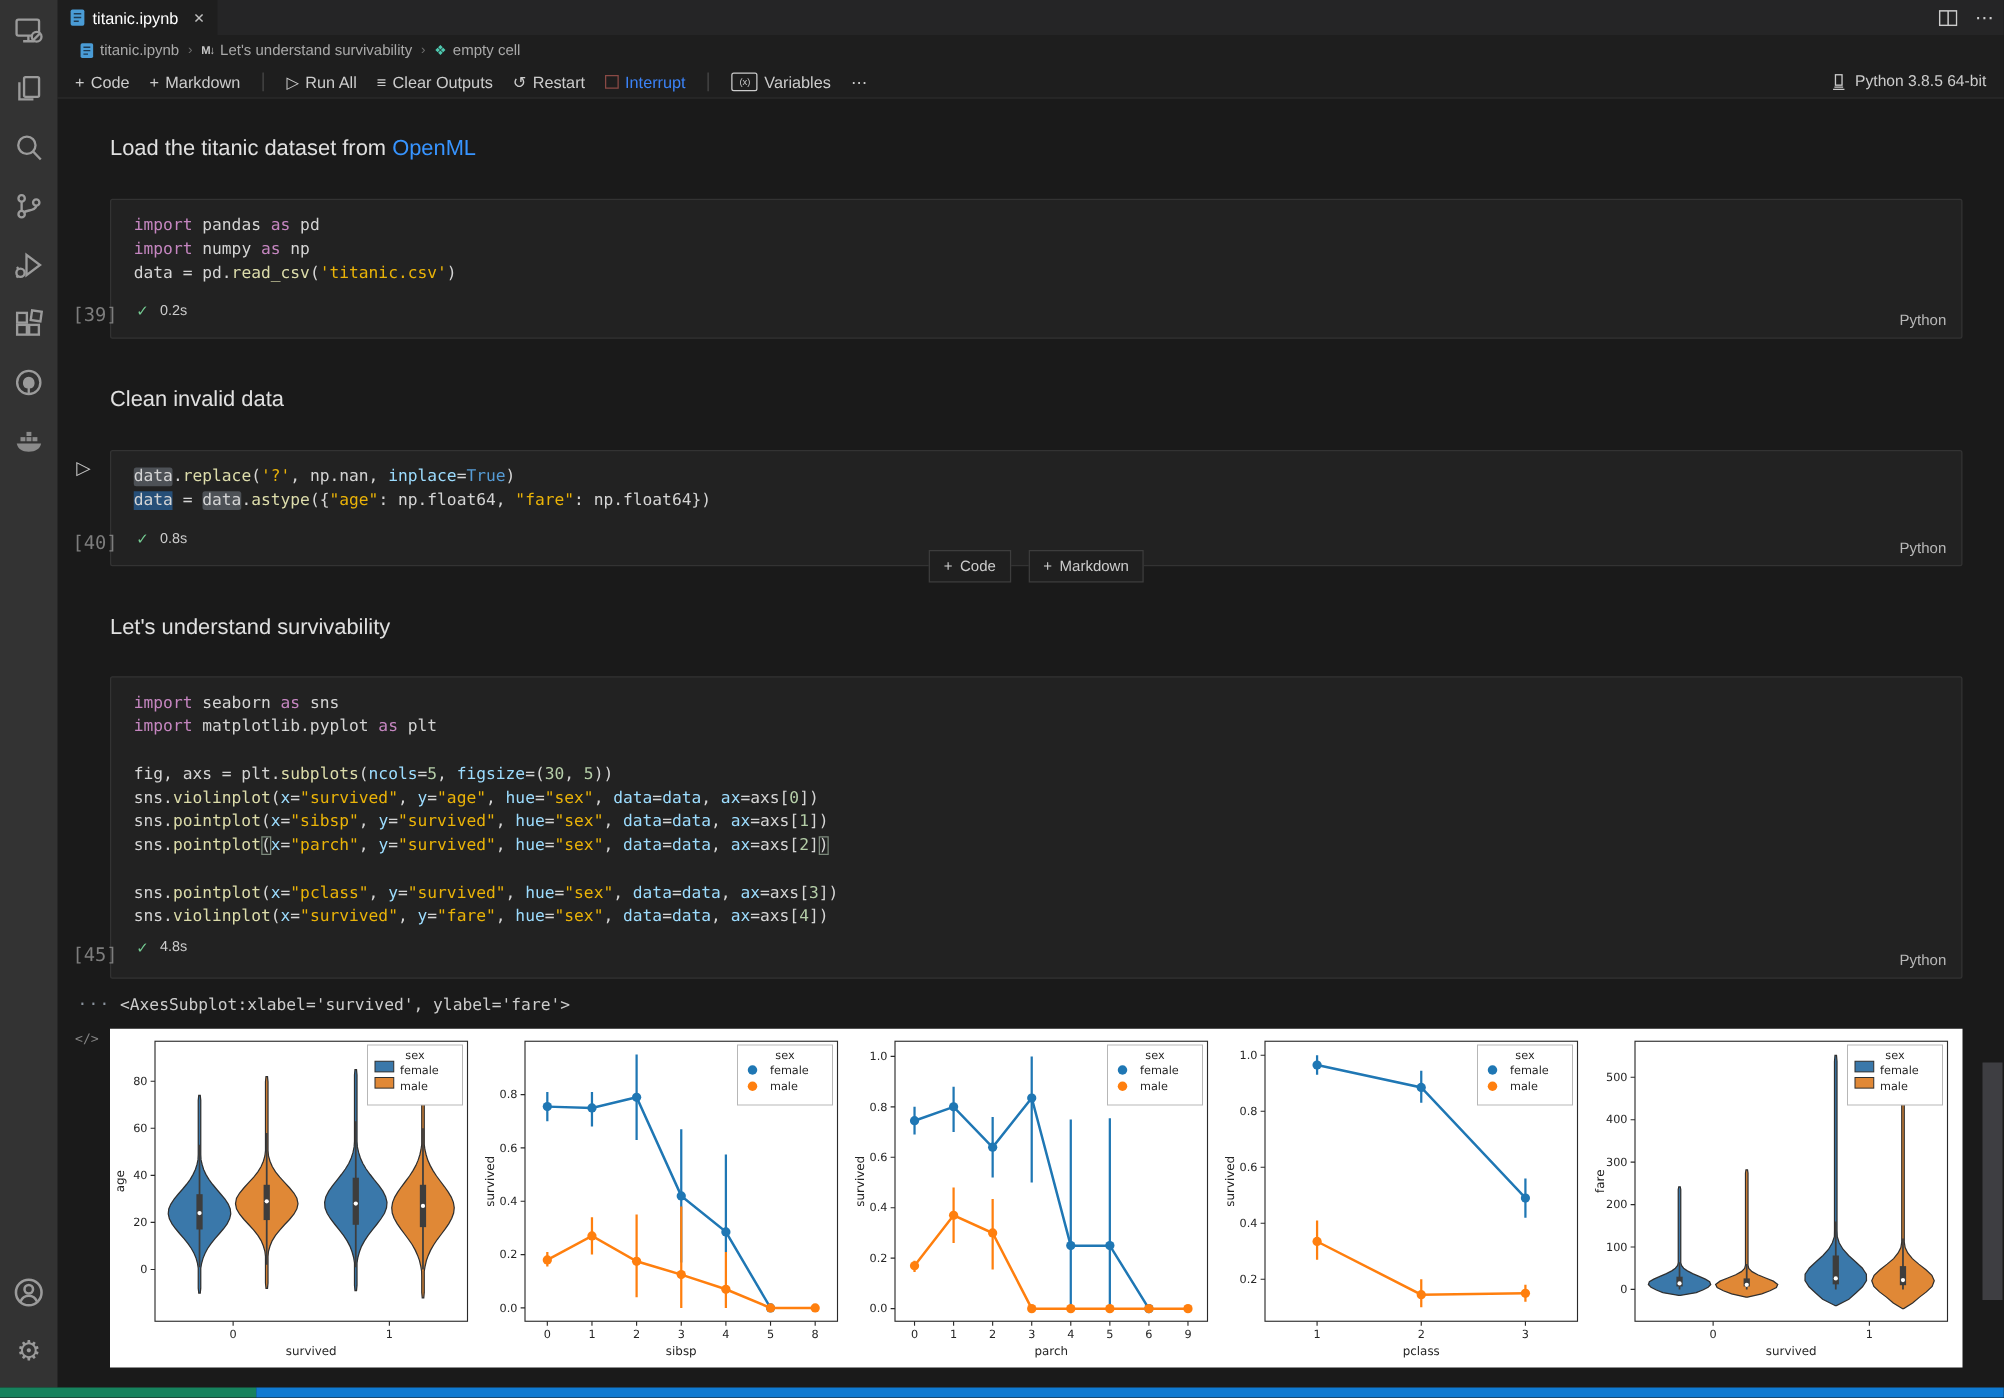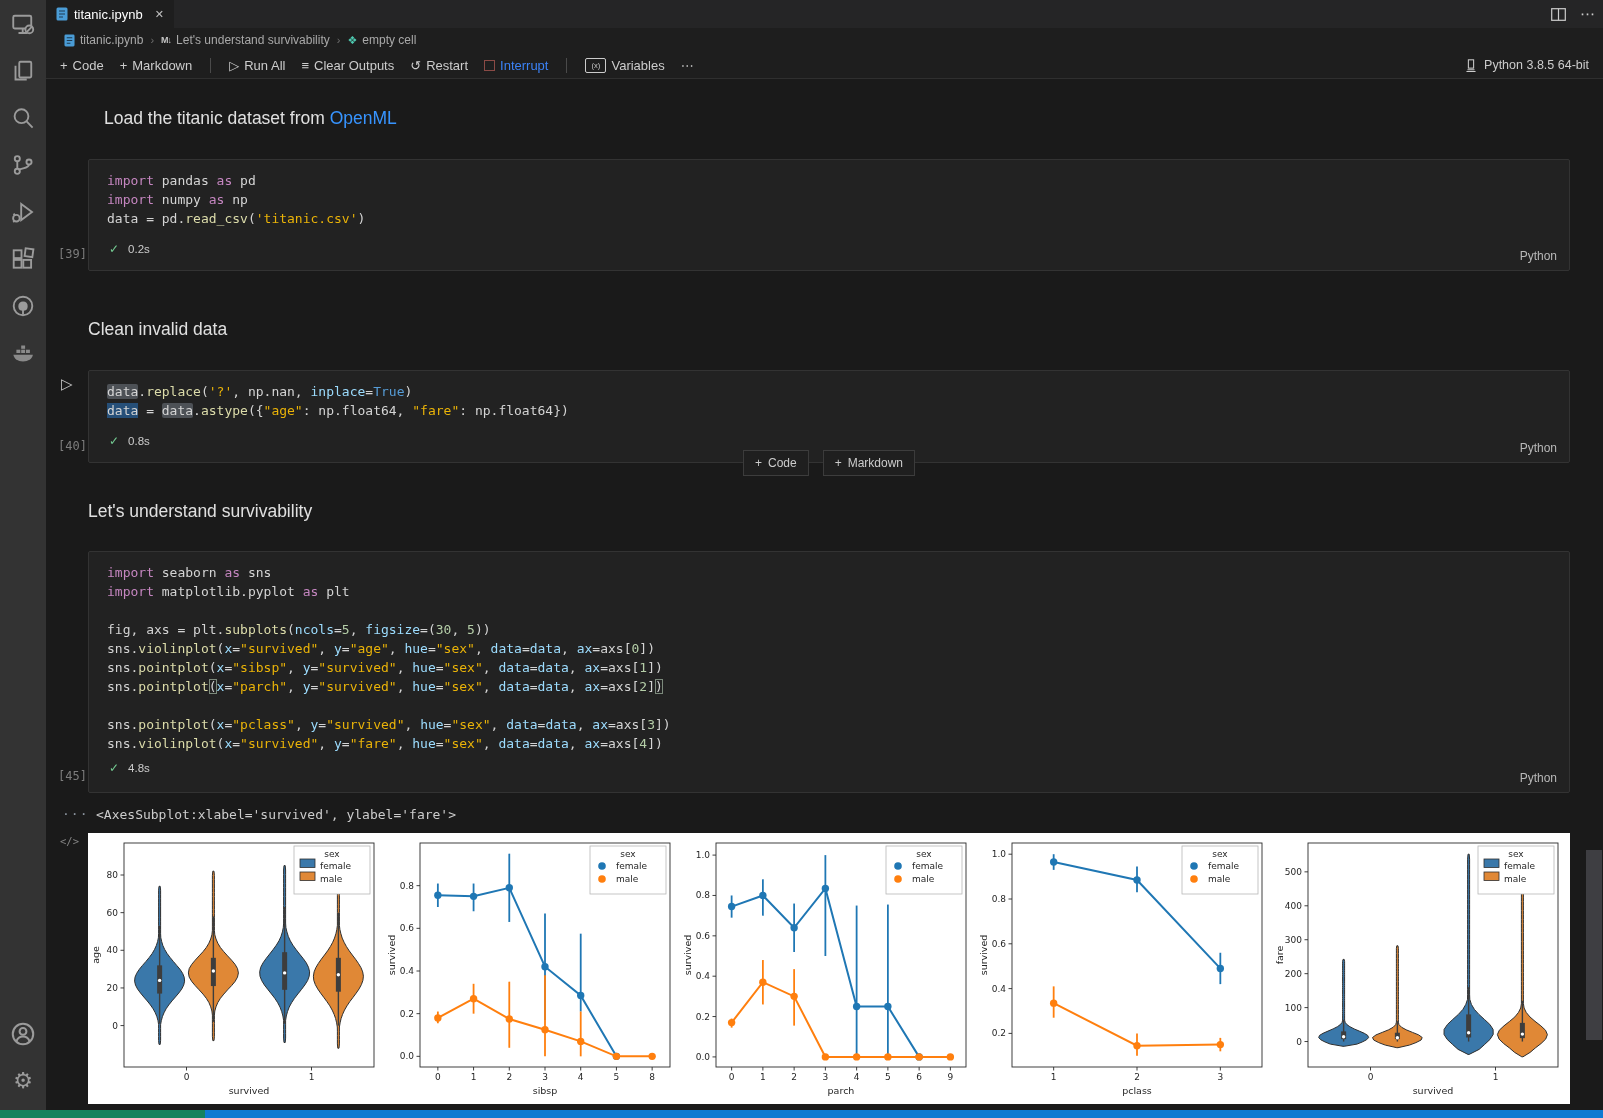--- a/index.html
+++ b/index.html
@@ -45,21 +45,21 @@
   .cl{height:19px;}
   .tk-kw{color:#C586C0}.tk-d{color:#D4D4D4}.tk-fn{color:#DCDCAA}.tk-str{color:#eab308}
   .tk-num{color:#B5CEA8}.tk-param{color:#9CDCFE}.tk-bool{color:#569CD6}
   .wh{background:#4d5156;border-radius:2px;}
   .sel{background:#264F78;}
   .br{outline:1px solid #7c8a7c;outline-offset:-1px;}
   .exec-row{display:flex;align-items:center;gap:9px;padding:14px 0 8px 20px;font-size:11.5px;color:#cccccc;}
   .check{color:#73c991;font-size:12px;}
   .lang-label{position:absolute;right:12px;bottom:7px;font-size:12px;color:#b8b8b8;}
   .exec-count{position:absolute;left:-31px;bottom:9px;font-family:"DejaVu Sans Mono",monospace;
-    font-size:12px;color:#7d7d7d;}
+    font-size:15px;color:#7d7d7d;}
   .run-arrow{position:absolute;left:-28px;top:4px;font-size:15px;color:#c5c5c5;cursor:pointer;}
   .insert-wrap{position:relative;height:0;}
   .insert-btns{position:absolute;left:50%;transform:translateX(-50%);top:-13px;display:flex;gap:14px;z-index:3;}
   .insert-btn{display:flex;align-items:center;gap:6px;background:#1f1f1f;border:1px solid #3d3d3d;
     color:#cccccc;font-size:12px;height:24px;padding:0 11px;cursor:pointer;}
   .outrow{position:relative;margin:10px 0 0 0;padding-left:8px;font-family:"DejaVu Sans Mono","Liberation Mono",monospace;
     font-size:13px;color:#cccccc;height:22px;display:flex;align-items:center;}
   .outgutter{position:absolute;left:-26px;top:0px;color:#8b949e;letter-spacing:1px;cursor:pointer;}
   .plotwrap{position:relative;margin-top:8px;background:#ffffff;width:1482px;height:271px;}
   .presentation{position:absolute;left:-28px;top:2px;color:#848484;cursor:pointer;
@@ -226,35 +226,35 @@
           <rect x="5" y="1.5" width="6" height="9.5"></rect>
           <path d="M4 12.8h8M2.8 14.8h10.4"></path>
         </g>
       </svg>
     <span>Python 3.8.5 64-bit</span>
   </div>
 
   <div id="notebook">
     <div id="nbcontent">
 
-      <div class="mdcell" style="margin-top:25px;margin-left:16px;">
+      <div class="mdcell" style="margin-top:25px;">
         <span>Load the titanic dataset from </span><a>OpenML</a>
       </div>
 
       <div class="cell" style="margin-top:26px;height:110px;">
         <span class="exec-count">[39]</span>
         <div class="code-area"><div class="cl"><span class="tk-kw">import</span><span class="tk-d"> pandas </span><span class="tk-kw">as</span><span class="tk-d"> pd</span></div><div class="cl"><span class="tk-kw">import</span><span class="tk-d"> numpy </span><span class="tk-kw">as</span><span class="tk-d"> np</span></div><div class="cl"><span class="tk-d">data = pd.</span><span class="tk-fn">read_csv</span><span class="tk-d">(</span><span class="tk-str">'titanic.csv'</span><span class="tk-d">)</span></div></div>
         <div class="exec-row">
           <span class="check">✓</span>
           <span>0.2s</span>
         </div>
         <span class="lang-label">Python</span>
       </div>
 
-      <div class="mdcell" style="margin-top:44px;">
+      <div class="mdcell" style="margin-top:34px;">
         <span>Clean invalid data</span>
       </div>
 
       <div class="cell" style="margin-top:26px;height:91px;">
         <span class="run-arrow">▷</span>
         <span class="exec-count">[40]</span>
         <div class="code-area"><div class="cl"><span class="tk-d wh">data</span><span class="tk-d">.</span><span class="tk-fn">replace</span><span class="tk-d">(</span><span class="tk-str">'?'</span><span class="tk-d">, np.nan, </span><span class="tk-param">inplace</span><span class="tk-d">=</span><span class="tk-bool">True</span><span class="tk-d">)</span></div><div class="cl"><span class="tk-d sel">data</span><span class="tk-d"> = </span><span class="tk-d wh">data</span><span class="tk-d">.</span><span class="tk-fn">astype</span><span class="tk-d">({</span><span class="tk-str">"age"</span><span class="tk-d">: np.float64, </span><span class="tk-str">"fare"</span><span class="tk-d">: np.float64})</span></div></div>
         <div class="exec-row">
           <span class="check">✓</span>
           <span>0.8s</span>

